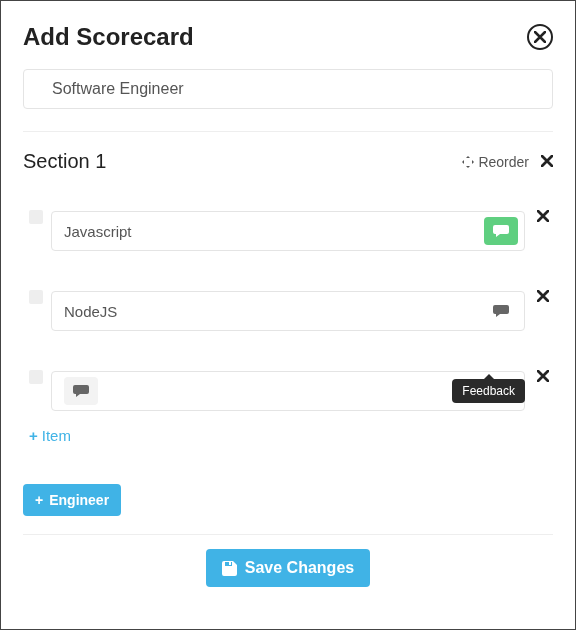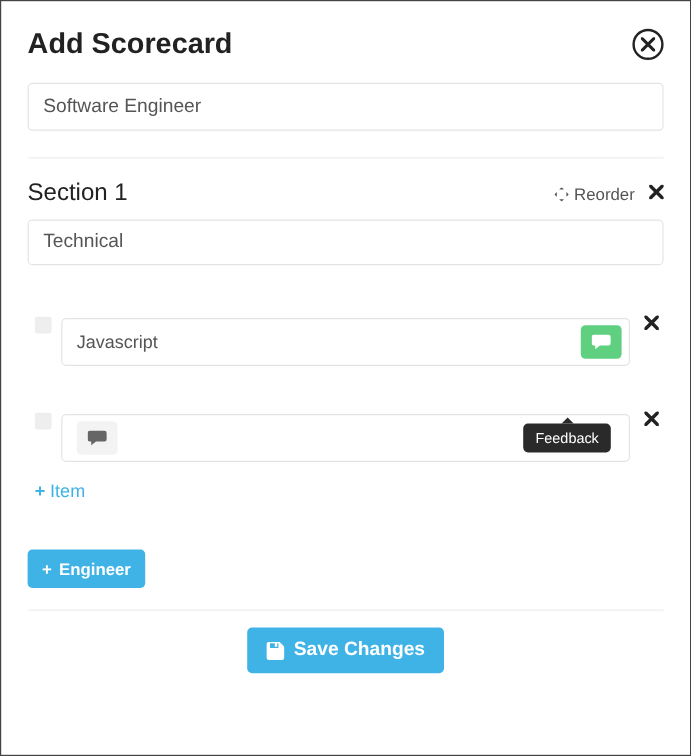--- a/index.html
+++ b/index.html
@@ -35,21 +35,21 @@
     align-items: center;
     justify-content: center;
     cursor: pointer;
     background: #fff;
   }
   .close-btn svg { display:block; }
   .name-input {
     width: 100%;
     border: 1px solid #e4e4e4;
     border-radius: 4px;
-    padding: 10px 12px;
+    padding: 10px 28px;
     font-size: 16px;
     font-weight: 400;
     color: #555;
     outline: none;
   }
   hr.sep {
     border: none;
     border-top: 1px solid #eee;
     margin: 22px 0 18px 0;
   }
@@ -143,21 +143,21 @@
     width: 20px;
     text-align: center;
     font-weight: 700;
     cursor: pointer;
     color: #333;
     font-size: 16px;
     flex-shrink: 0;
   }
   .tooltip {
     position: absolute;
-    right: 44px;
+    right: 28px;
     top: 36px;
     background: #2a2a2a;
     color: #fff;
     font-size: 12px;
     padding: 5px 10px;
     border-radius: 4px;
     white-space: nowrap;
     z-index: 5;
   }
   .tooltip::before {
@@ -247,40 +247,55 @@
         <span>Reorder</span>
       </div>
       <span class="section-delete">
         <svg width="12" height="12" viewBox="0 0 12 12">
             <path d="M1 1 L11 11 M11 1 L1 11" stroke="#222" stroke-width="2.8" stroke-linecap="round"></path>
           </svg>
       </span>
     </div>
   </div>
 
-  <input class="section-name-input" type="text" value="Technical" style="">
 
   
   <div class="item-row">
     <div class="drag-handle"></div>
     <div class="item-box">
       <input class="item-text" type="text" value="Javascript" style="">
       <button class="feedback-btn active">
         <svg width="16" height="14" viewBox="0 0 16 14">
             <path d="M2 1 h12 a2 2 0 0 1 2 2 v5 a2 2 0 0 1 -2 2 h-7 l-4 3 v-3 h-1 a2 2 0 0 1 -2 -2 v-5 a2 2 0 0 1 2 -2 z" fill="#fff"></path>
           </svg>
       </button>
     </div>
     <span class="delete-item">
       <svg width="12" height="12" viewBox="0 0 12 12">
           <path d="M1 1 L11 11 M11 1 L1 11" stroke="#222" stroke-width="2.8" stroke-linecap="round"></path>
         </svg>
     </span>
   </div>
 
+  <div class="item-row">
+    <div class="drag-handle"></div>
+    <div class="item-box">
+      <input class="item-text" type="text" value="NodeJS" style="">
+      <button class="feedback-btn plain">
+        <svg width="16" height="14" viewBox="0 0 16 14">
+            <path d="M2 1 h12 a2 2 0 0 1 2 2 v5 a2 2 0 0 1 -2 2 h-7 l-4 3 v-3 h-1 a2 2 0 0 1 -2 -2 v-5 a2 2 0 0 1 2 -2 z" fill="#666"></path>
+          </svg>
+      </button>
+    </div>
+    <span class="delete-item">
+      <svg width="12" height="12" viewBox="0 0 12 12">
+          <path d="M1 1 L11 11 M11 1 L1 11" stroke="#222" stroke-width="2.8" stroke-linecap="round"></path>
+        </svg>
+    </span>
+  </div>
 
   <div class="item-row">
     <div class="drag-handle"></div>
     <div class="item-box">
       <button class="feedback-btn inactive">
         <svg width="16" height="14" viewBox="0 0 16 14">
             <path d="M2 1 h12 a2 2 0 0 1 2 2 v5 a2 2 0 0 1 -2 2 h-7 l-4 3 v-3 h-1 a2 2 0 0 1 -2 -2 v-5 a2 2 0 0 1 2 -2 z" fill="#666"></path>
           </svg>
       </button>
     </div>

